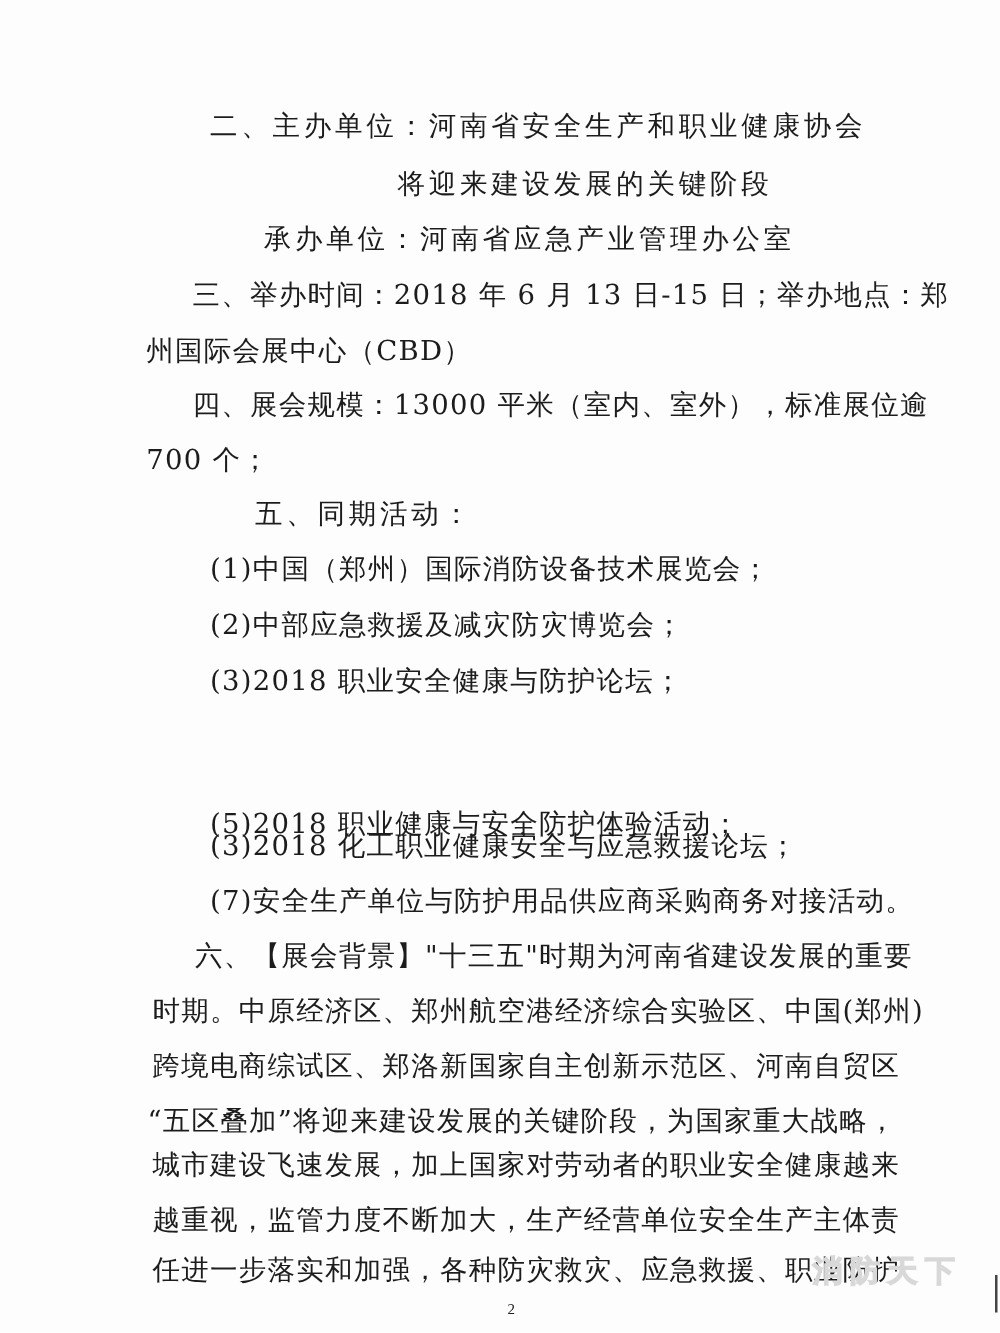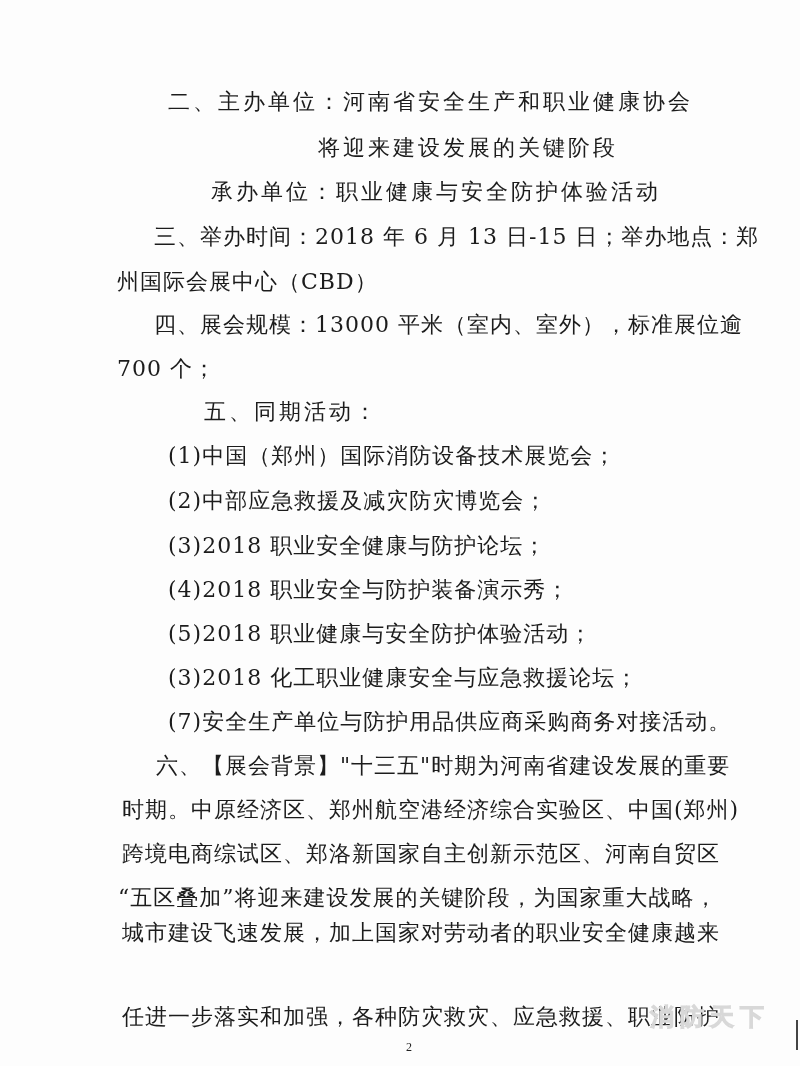--- a/index.html
+++ b/index.html
@@ -81,43 +81,43 @@
 </head>
 <body>
 
 <div class="page">
 
   <div class="line" style="left:168px; top:87px;">
     <span>二、主办单位：</span><span>河南省安全生产和职业健康协会</span>
   </div>
   <div class="line" style="left:318px; top:133px;">将迎来建设发展的关键阶段</div>
   <div class="line" style="left:211px; top:177px;">
-    <span>承办单位：</span><span>职业健康与安全防护体验活动</span>
+    <span>承办单位：</span><span>河南省应急产业管理办公室</span>
   </div>
 
   <div class="line tight" style="left:154px; top:222px;">三、举办时间：2018 年 6 月 13 日-15 日；举办地点：郑</div>
   <div class="line tight" style="left:117px; top:267px;">州国际会展中心（CBD）</div>
 
   <div class="line tight" style="left:154px; top:310px;">四、展会规模：13000 平米（室内、室外），标准展位逾</div>
   <div class="line tight" style="left:117px; top:354px;">700 个；</div>
 
   <div class="line" style="left:168px; top:397px;margin-left:36px;">五、同期活动：</div>
   <div class="line tight" style="left:168px; top:441px;">(1)中国（郑州）国际消防设备技术展览会；</div>
   <div class="line tight" style="left:168px; top:486px;">(2)中部应急救援及减灾防灾博览会；</div>
   <div class="line tight" style="left:168px; top:531px;">(3)2018 职业安全健康与防护论坛；</div>
-  <div class="line tight" style="left:168px; top:575px;">(4)2018 职业安全与防护装备演示秀；</div>
-  <div class="line tight" style="left:168px; top:619px;text-align:center;">(5)2018 职业健康与安全防护体验活动；</div>
+  <div class="line tight" style="left:168px; top:645px;text-align:center;">(5)2018 职业健康与安全防护体验活动；</div>
   <div class="line tight" style="left:168px; top:663px;">(3)2018 化工职业健康安全与应急救援论坛；</div>
   <div class="line tight" style="left:168px; top:707px;">(7)安全生产单位与防护用品供应商采购商务对接活动。</div>
 
   <div class="line tight" style="left:156px; top:751px;">六、【展会背景】"十三五"时期为河南省建设发展的重要</div>
   <div class="line tight" style="left:122px; top:795px;">时期。中原经济区、郑州航空港经济综合实验区、中国(郑州)</div>
   <div class="line tight" style="left:122px; top:839px;">跨境电商综试区、郑洛新国家自主创新示范区、河南自贸区</div>
   <div class="line tight" style="left:118px; top:883px;">“五区叠加”将迎来建设发展的关键阶段，为国家重大战略，</div>
   <div class="line tight" style="left:122px; top:918px;">城市建设飞速发展，加上国家对劳动者的职业安全健康越来</div>
+  <div class="line tight" style="left:122px; top:962px;">越重视，监管力度不断加大，生产经营单位安全生产主体责</div>
   <div class="line tight" style="left:122px; top:1002px;">任进一步落实和加强，各种防灾救灾、应急救援、职业防护</div>
 
   <div class="page-number">2</div>
 
   <div class="wm-overlay">消防天下</div>
 
   <div class="edge-mark"></div>
 </div>
 
 </body></html>

